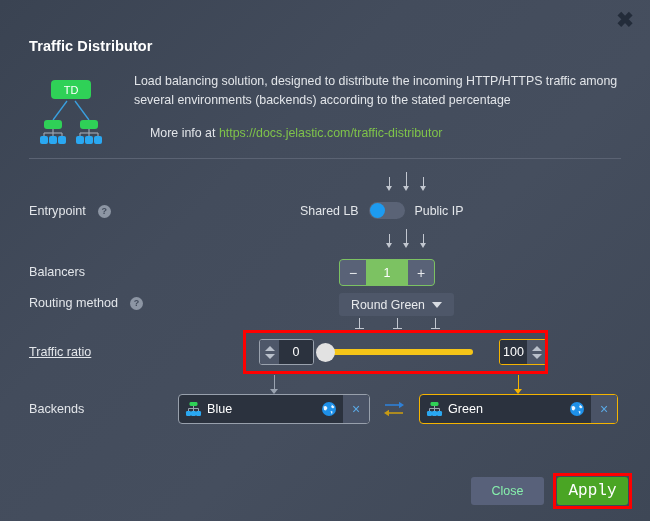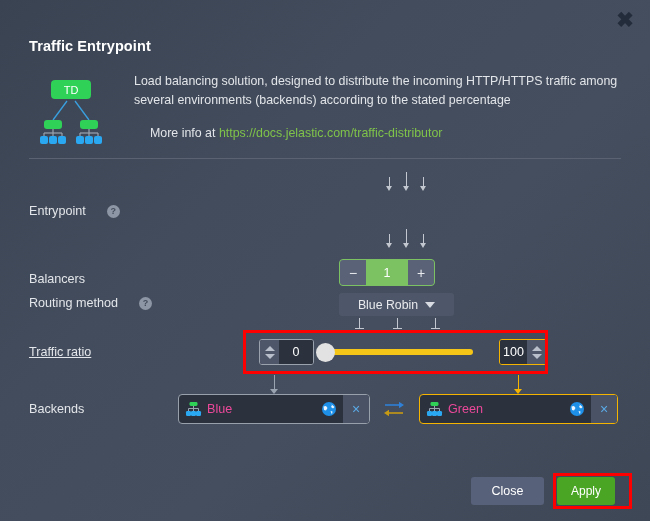--- a/index.html
+++ b/index.html
@@ -102,21 +102,21 @@
     background: #5b6373;
   }
   
   .row-label {
     position: absolute;
     left: 29px;
     font-size: 12.6px;
     color: #e3e6ea;
     display: flex;
     align-items: center;
-    gap: 21px;
+    gap: 12px;
   }
   .help-icon {
     display: inline-flex;
     width: 13px;
     height: 13px;
     border-radius: 50%;
     background: #8d96a4;
     color: #434c5c;
     font-size: 9px;
     font-weight: bold;
@@ -359,21 +359,21 @@
     display: flex;
     align-items: center;
     border-radius: 4px;
     box-sizing: border-box;
     background: #2b323e;
     overflow: hidden;
   }
   .backend.blue { left: 178px; width: 192px; border: 1px solid #98a0ac; }
   .backend.green { left: 419px; width: 199px; border: 1px solid #f5b400; }
   .backend .env-icon { width: 28px; display:flex; align-items:center; justify-content:center; flex: 0 0 28px;}
-  .backend .name { flex: 1; font-size: 12.6px; color: #ec4899; }
+  .backend .name { flex: 1; font-size: 12.6px; color: #ffffff; }
   .backend .globe { width: 28px; flex: 0 0 28px; display:flex; align-items:center; justify-content:center; cursor:pointer;}
   .backend .rm {
     width: 26px;
     flex: 0 0 26px;
     align-self: stretch;
     background: #4a5366;
     color: #5aa9e6;
     display: flex;
     align-items: center;
     justify-content: center;
@@ -391,21 +391,21 @@
   .backends-label { top: 400px; }
   
   .btn-close {
     position: absolute;
     left: 471px;
     top: 477px;
     width: 73px;
     height: 28px;
     background: #58617a;
     border-radius: 3px;
-    color: #ffffff;
+    color: #86efac;
     font-size: 12.5px;
     display: flex;
     align-items: center;
     justify-content: center;
     cursor: pointer;
     border: none;
     font-family: "Liberation Sans", sans-serif;
   }
   .apply-highlight {
     position: absolute;
@@ -413,42 +413,42 @@
     top: 473px;
     width: 79px;
     height: 36px;
     border: 3px solid #ff0000;
     box-sizing: border-box;
   }
   .btn-apply {
     position: absolute;
     left: 557px;
     top: 477px;
-    width: 58px;
+    width: 71px;
     height: 28px;
     background: #4aa524;
     border-radius: 3px;
     color: #ffffff;
-    font-size: 12px;
+    font-size: 16px;
     display: flex;
     align-items: center;
     justify-content: center;
     cursor: pointer;
     border: none;
-    font-family: Liberation Sans, sans-serif;
+    font-family: Liberation Mono, monospace;
   }
 </style>
 </head>
 <body>
 
 <div class="dialog">
 
   <div class="close-btn">✖</div>
 
-  <div class="title">Traffic Entrypoint</div>
+  <div class="title">Traffic Distributor</div>
 
   <div class="info-row">
     <div class="td-icon">
       <div class="td-box">TD</div>
       <svg class="td-svg" width="84" height="66">
         <line x1="38" y1="21" x2="24" y2="40" stroke="#3aa0e0" stroke-width="1.3"></line>
         <line x1="46" y1="21" x2="60" y2="40" stroke="#3aa0e0" stroke-width="1.3"></line>
         <rect x="15" y="40" width="18" height="9" rx="3" fill="#2fd157"></rect>
         <rect x="51" y="40" width="18" height="9" rx="3" fill="#2fd157"></rect>
         <line x1="24" y1="49" x2="24" y2="53" stroke="#9aa3b0" stroke-width="1.2"></line>
@@ -491,51 +491,58 @@
     <div class="arrow-down" style="height:14px;">
       <span class="stem" style="height:9px;"></span>
         <span class="head" style="top:9px;"></span>
     </div>
   </div>
 
   <div class="row-label" style="top:204px;">
     <span>Entrypoint</span>
     <span class="help-icon">?</span>
   </div>
+  <div class="entrypoint-ctrl">
+    <span>Shared LB</span>
+    <span class="toggle">
+      <span class="knob"></span>
+    </span>
+    <span>Public IP</span>
+  </div>
 
   <div class="arrows" style="left:385px; top:229px;">
     <div class="arrow-down" style="height:14px;">
       <span class="stem" style="height:9px;"></span>
         <span class="head" style="top:9px;"></span>
     </div>
     <div class="arrow-down" style="height:19px;">
       <span class="stem" style="height:14px;"></span>
         <span class="head" style="top:14px;"></span>
     </div>
     <div class="arrow-down" style="height:14px;">
       <span class="stem" style="height:9px;"></span>
         <span class="head" style="top:9px;"></span>
     </div>
   </div>
 
-  <div class="row-label" style="top:272px;">
+  <div class="row-label" style="top:265px;">
     <span>Balancers</span>
   </div>
   <div class="stepper">
     <div class="btn">−</div>
     <div class="val">1</div>
     <div class="btn">+</div>
   </div>
 
   <div class="row-label" style="top:296px;">
     <span>Routing method</span>
     <span class="help-icon">?</span>
   </div>
   <div class="select">
-    <span>Blue Robin</span>
+    <span>Round Green</span>
     <span class="caret"></span>
   </div>
 
   <div class="stem-marker" style="left:355px; top:318px;">
       <i></i>
       <b></b>
     </div>
   <div class="stem-marker" style="left:393px; top:318px;">
       <i></i>
       <b></b>

